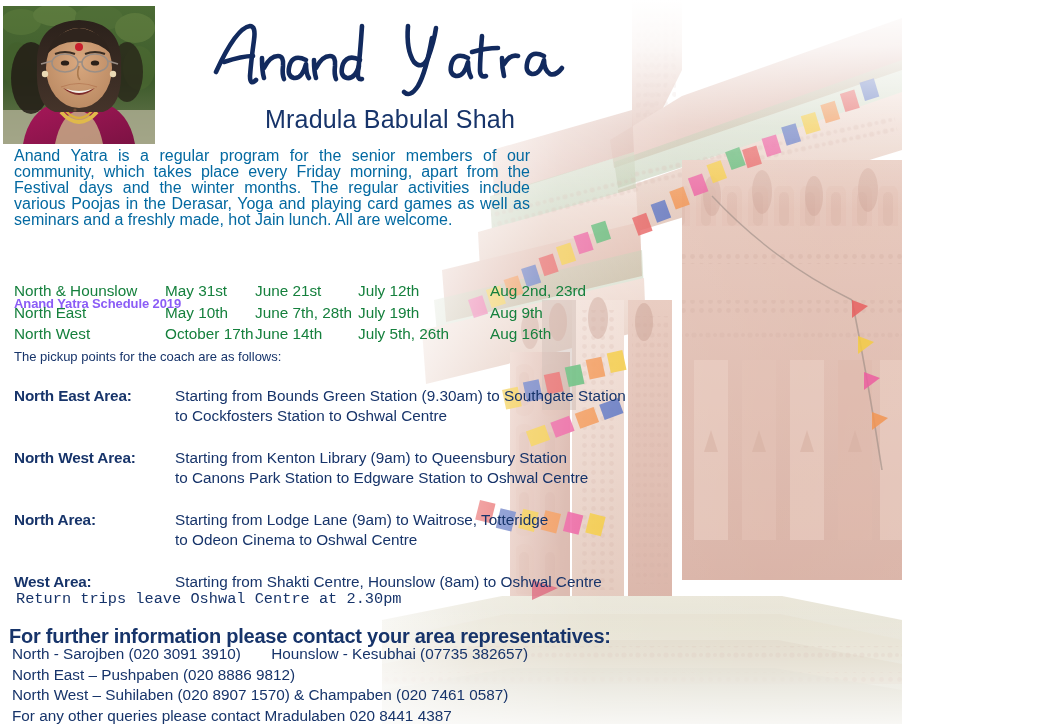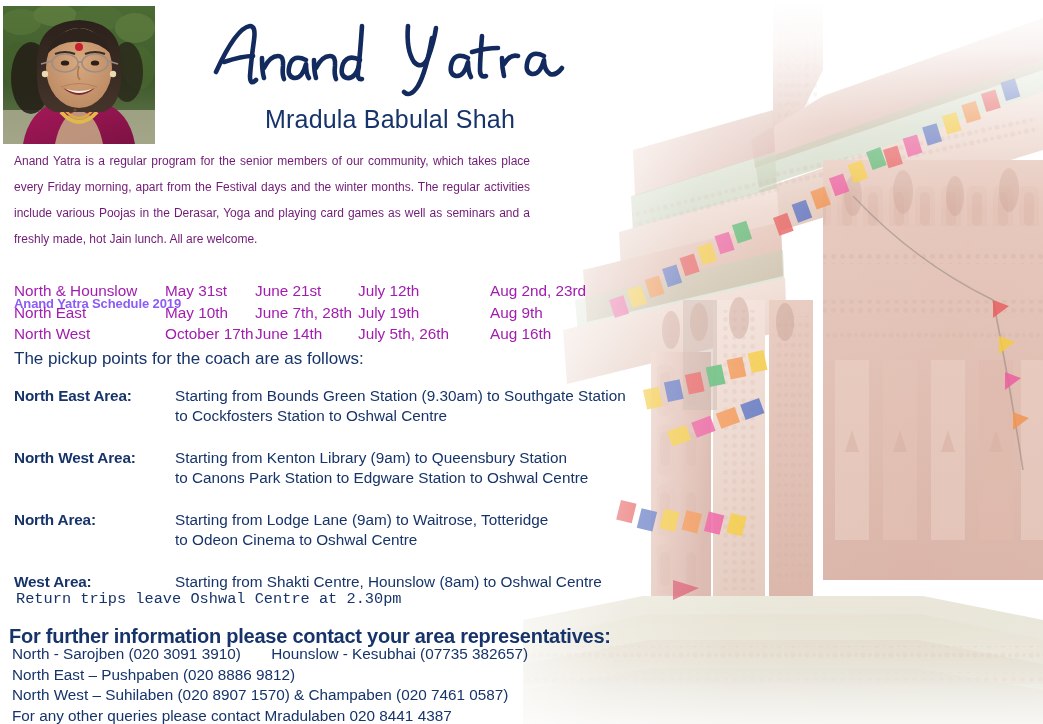--- a/index.html
+++ b/index.html
@@ -6,25 +6,26 @@
   html, body {
     margin: 0;
     padding: 0;
     background: #ffffff;
   }
   body {
     font-family: "Liberation Sans", sans-serif;
   }
   #page {
     position: relative;
-    width: 1043px;
+    width: 874px;
     height: 724px;
     overflow: hidden;
     background: #ffffff;
     color: #17346a;
+    padding-left: 28px;
   }
 
   
   .temple-photo {
     position: absolute;
     right: 0;
     top: 0;
     width: 520px;
     height: 724px;
     overflow: hidden;
@@ -94,62 +95,62 @@
     letter-spacing: 0.2px;
     white-space: nowrap;
   }
 
   
   .intro {
     position: absolute;
     left: 14px;
     top: 148px;
     width: 516px;
-    font-size: 12px;
-    line-height: 26px;
+    font-size: 16px;
+    line-height: 16px;
     text-align: justify;
-    color: #701a75;
+    color: #0369a1;
   }
 
   
   .sched-title {
     position: absolute;
     left: 14px;
     top: 260px;
     font-size: 13px;
     font-weight: bold;
     color: #8b5cf6;
     letter-spacing: -0.1px;
     margin-top: 36px;
   }
   .sched {
     position: absolute;
     left: 14px;
     top: 281px;
     font-size: 15.3px;
-    color: #a21caf;
+    color: #15803d;
     border-collapse: collapse;
   }
   .sched td {
     padding: 0 0 2px 0;
     line-height: 19.5px;
     white-space: nowrap;
     vertical-align: top;
   }
   .sched td.c0 { width: 151px; }
   .sched td.c1 { width: 90px; }
   .sched td.c2 { width: 103px; }
   .sched td.c3 { width: 132px; }
   .sched td.c4 { width: 120px; }
 
   .pickup-lead {
     position: absolute;
     left: 14px;
     top: 349px;
-    font-size: 17px;
+    font-size: 13px;
     color: #17346a;
   }
 
   
   .areas {
     position: absolute;
     left: 14px;
     top: 386px;
     width: 600px;
   }

